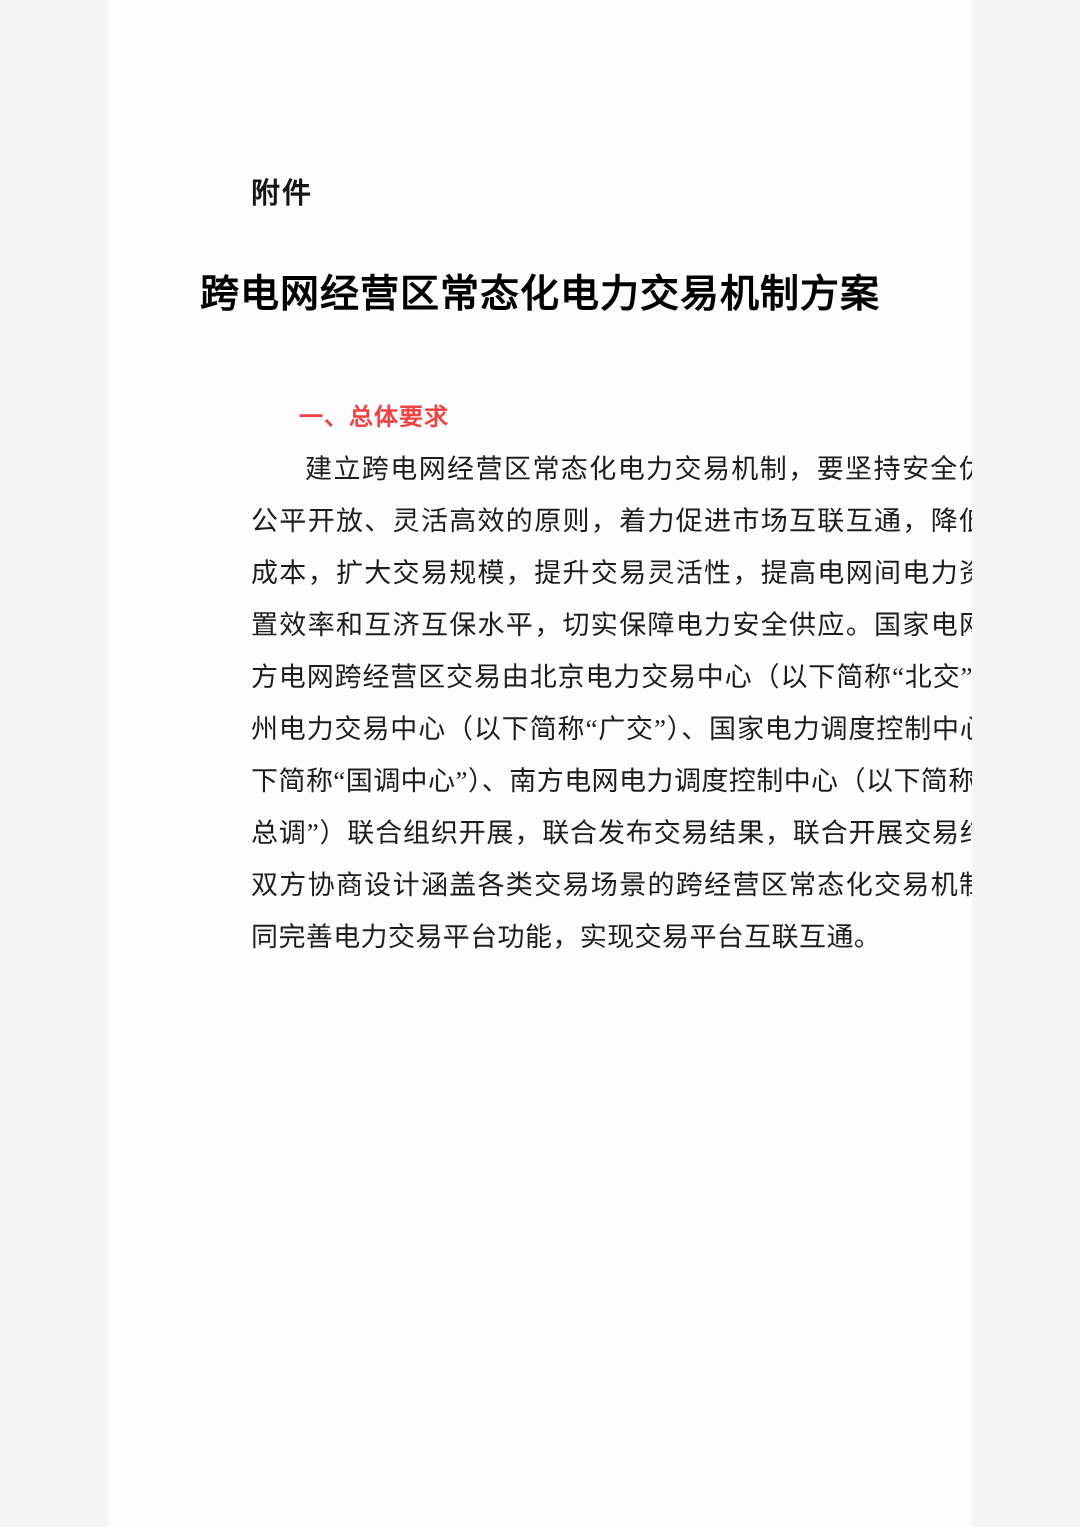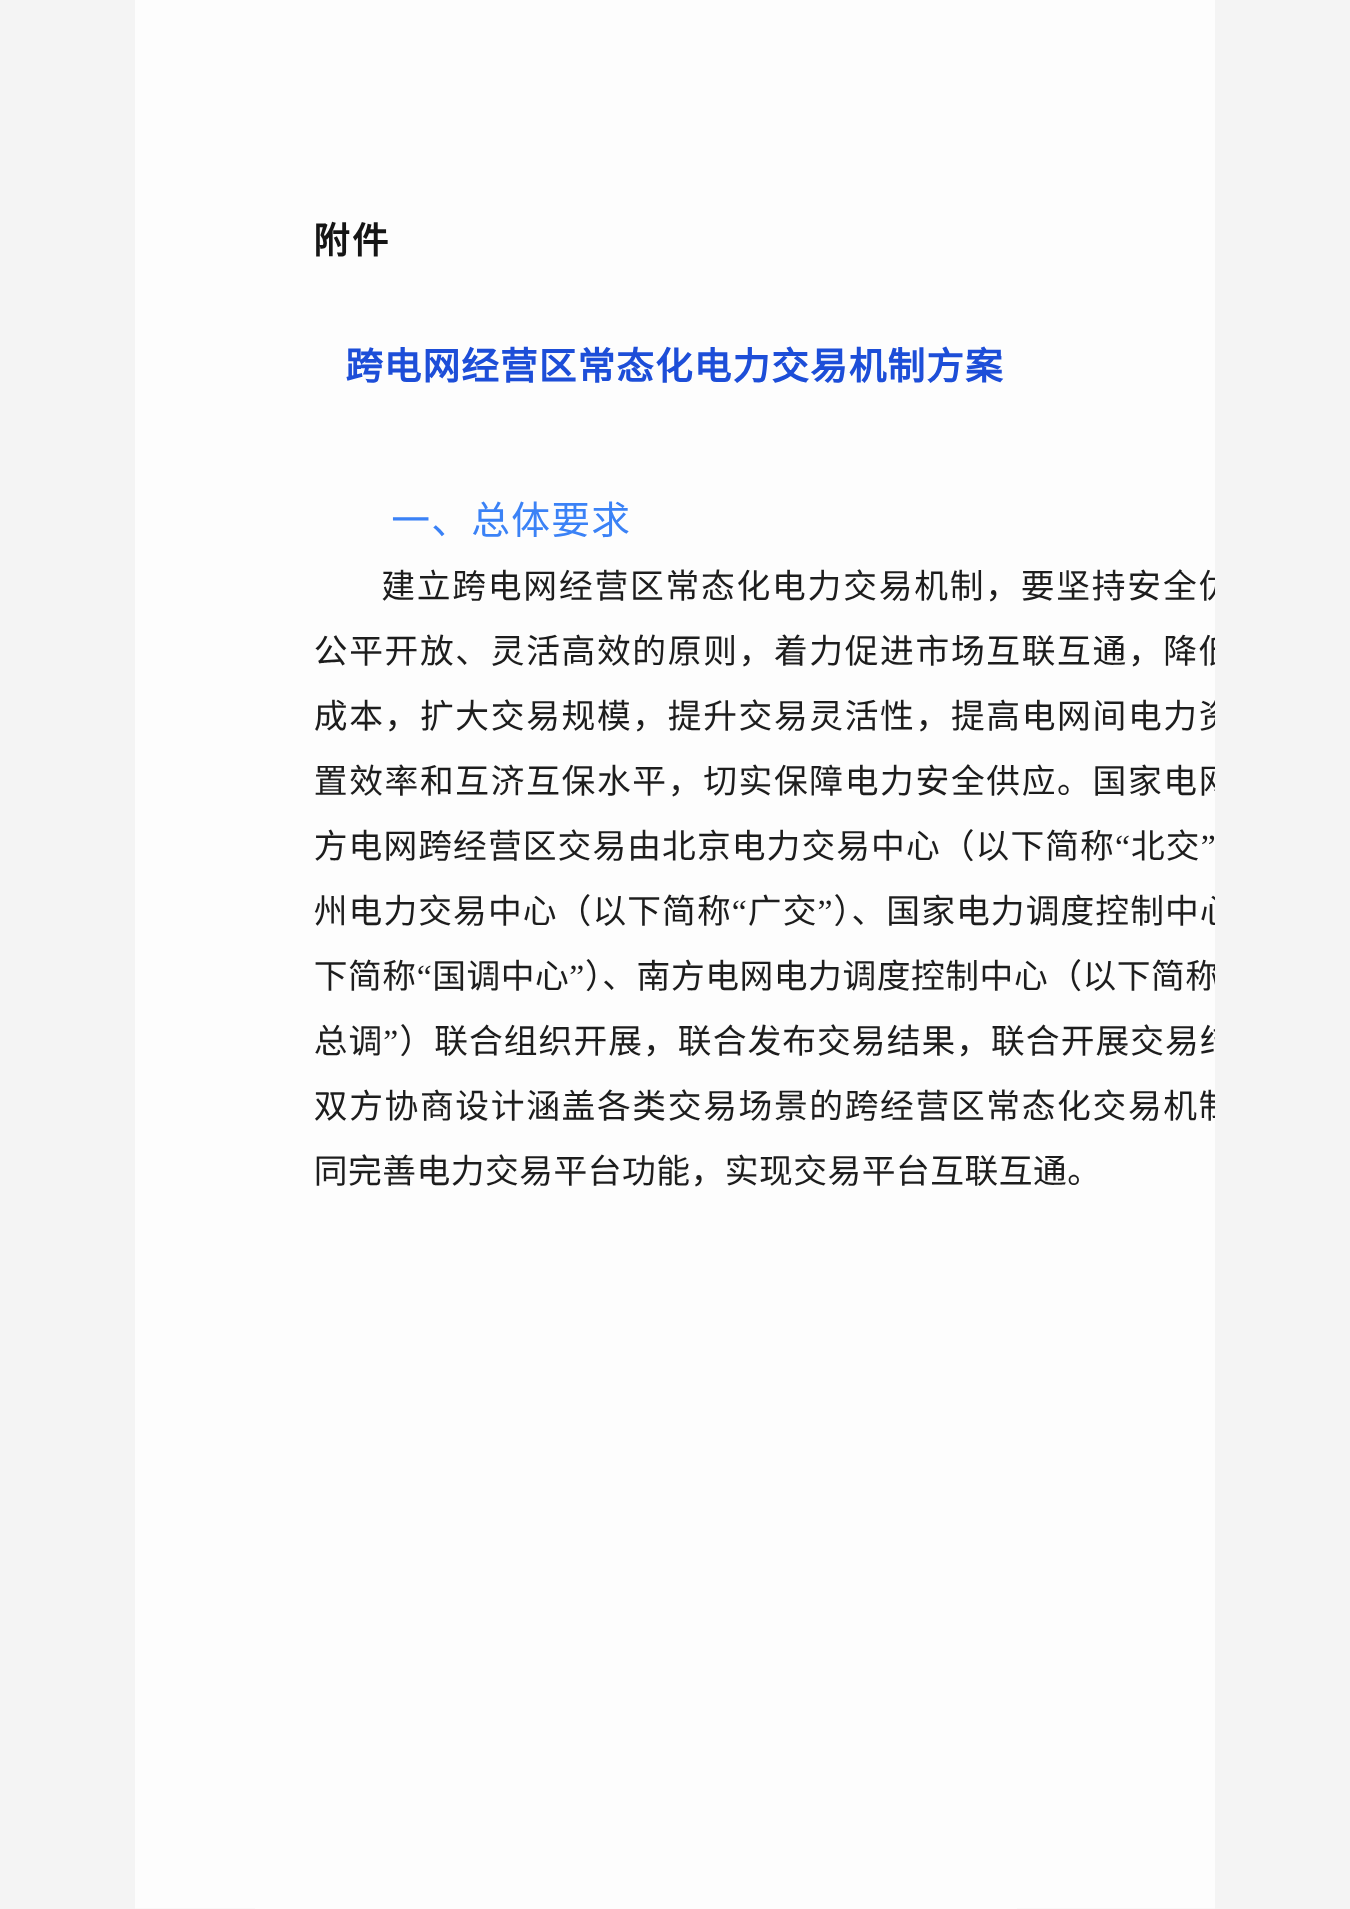--- a/index.html
+++ b/index.html
@@ -31,50 +31,50 @@
   }
   .doc-title {
     position: absolute;
     left: 0;
     right: 0;
     top: 270px;
     margin: 0;
     text-align: center;
     font-family: "Liberation Serif", "DejaVu Serif", serif;
     font-weight: 700;
-    font-size: 30px;
+    font-size: 39px;
     line-height: 48px;
     letter-spacing: 1px;
-    color: #1d4ed8;
+    color: #000000;
   }
   .doc-body {
     position: absolute;
     left: 143px;
     top: 390px;
     width: 792px;
     font-size: 27px;
     line-height: 52px;
     text-align: justify;
     text-justify: inter-ideograph;
     color: #1d1d1d;
   }
   .para {
     margin: 0;
     text-indent: 2em;
     letter-spacing: 0.4px;
   }
   .section-heading {
     margin: 0;
     font-family: "Liberation Sans", "DejaVu Sans", sans-serif;
-    font-weight: 400;
-    font-size: 31px;
+    font-weight: 700;
+    font-size: 24px;
     line-height: 53px;
     text-indent: 2em;
     letter-spacing: 1px;
-    color: #3b82f6;
+    color: #ef4444;
   }
 </style>
 </head>
 <body>
 
 <div class="page">
 
   <div class="attachment-label">附件</div>
 
   <h1 class="doc-title">跨电网经营区常态化电力交易机制方案</h1>

